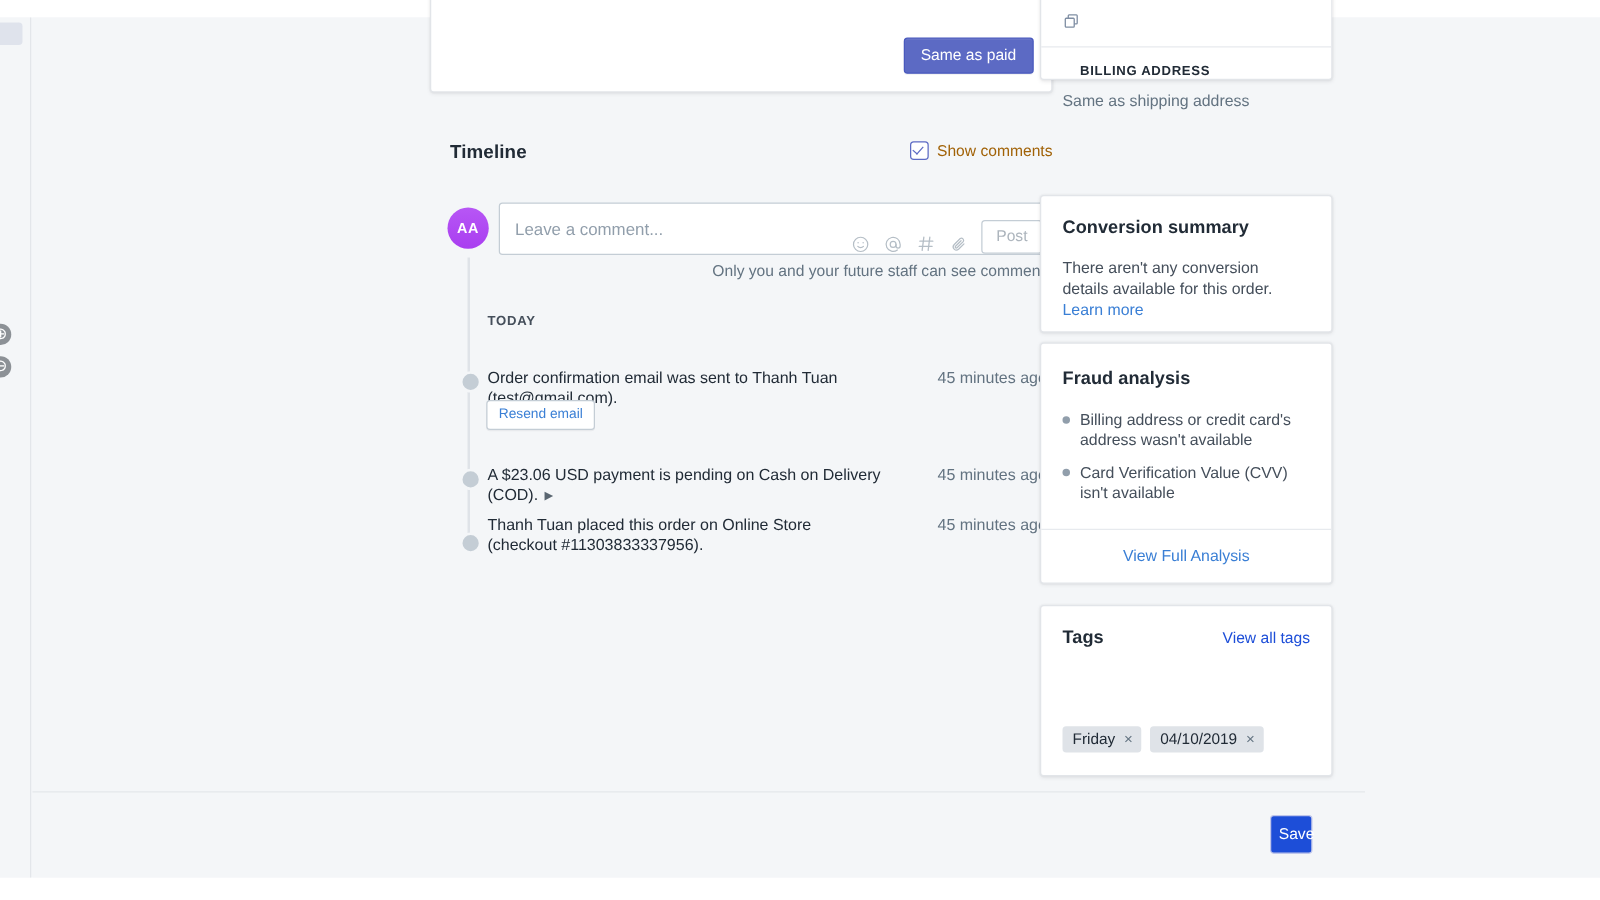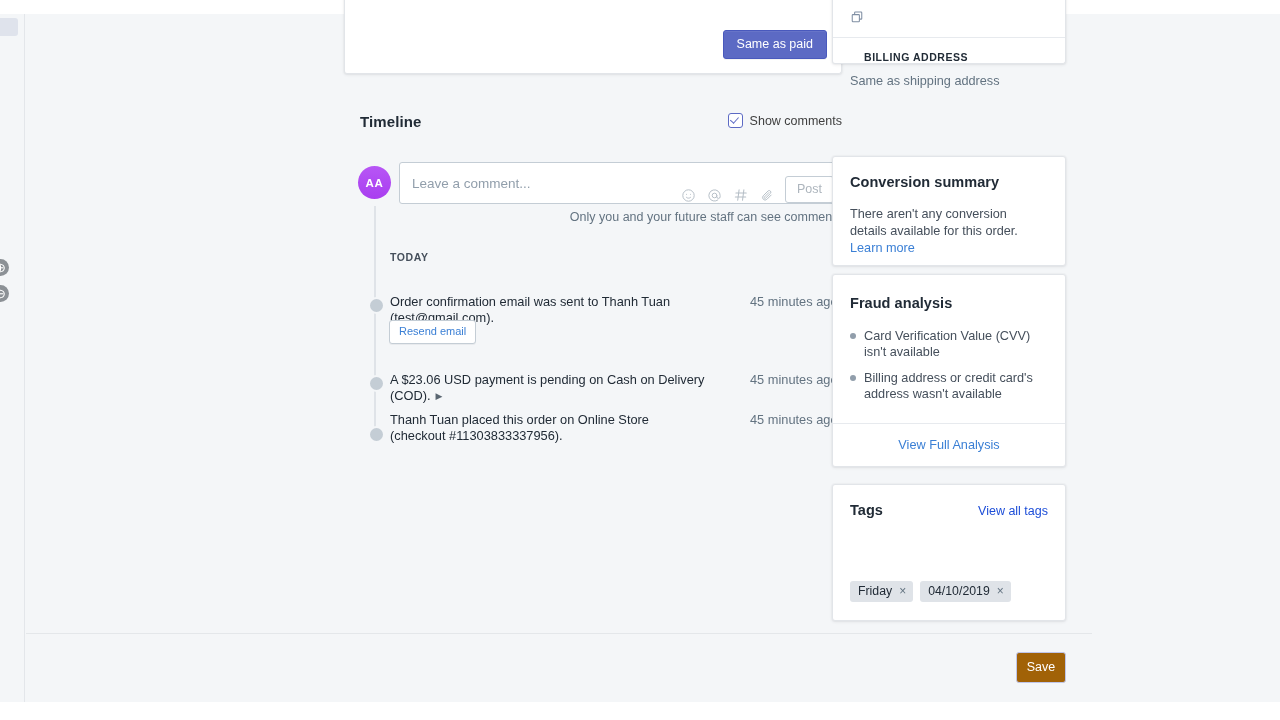--- a/index.html
+++ b/index.html
@@ -154,21 +154,21 @@
     content: "";
     position: absolute;
     left: 3px; top: 0.5px;
     width: 3.5px; height: 7px;
     border: solid #5c6ac4;
     border-width: 0 1.7px 1.7px 0;
     transform: rotate(42deg);
   }
   .show-comments .lbl {
     font-size: 12.5px;
-    color: #404040;
+    color: #a16207;
   }
 
   
   .composer-wrap {
     position: absolute;
     left: 40px; top: 148px;
     width: 484px;
   }
   .avatar {
     position: absolute;
@@ -460,22 +460,22 @@
   
   .footer-divider {
     position: absolute;
     left: 0px; top: 619px;
     width: 1066px; height: 1px;
     background: #e4e7ea;
   }
   .save-btn {
     position: absolute;
     left: 990px; top: 638px;
-    width: 50px; height: 31px;
-    background: #a16207;
+    width: 34px; height: 31px;
+    background: #1d4ed8;
     border: 1px solid #bfc5ea;
     border-radius: 3px;
     color: #ffffff;
     font-family: "Liberation Sans", sans-serif;
     font-size: 12.5px;
     line-height: 1;
     cursor: default;
   }
 </style>
 </head>
@@ -592,22 +592,22 @@
         <div class="card-title" style="position:absolute;left:17px;top:17px;">Conversion summary</div>
         <div class="para" style="position:absolute;left:17px;top:49px;width:196px;">
           <span>There aren't any conversion details available for this order.</span>
           <span class="link">Learn more</span>
         </div>
       </div>
 
       <div class="card side-card card-fraud">
         <div class="card-title" style="position:absolute;left:17px;top:20px;">Fraud analysis</div>
         <ul class="fraud-list" style="position:absolute;left:17px;top:53px;width:196px;">
+          <li>Billing address or credit card's address wasn't available</li>
           <li>Card Verification Value (CVV) isn't available</li>
-          <li>Billing address or credit card's address wasn't available</li>
         </ul>
         <div class="fraud-foot">
           <a>View Full Analysis</a>
         </div>
       </div>
 
       <div class="card side-card card-tags">
         <div class="tags-head">
           <span class="card-title">Tags</span>
           <span class="view-all">View all tags</span>

